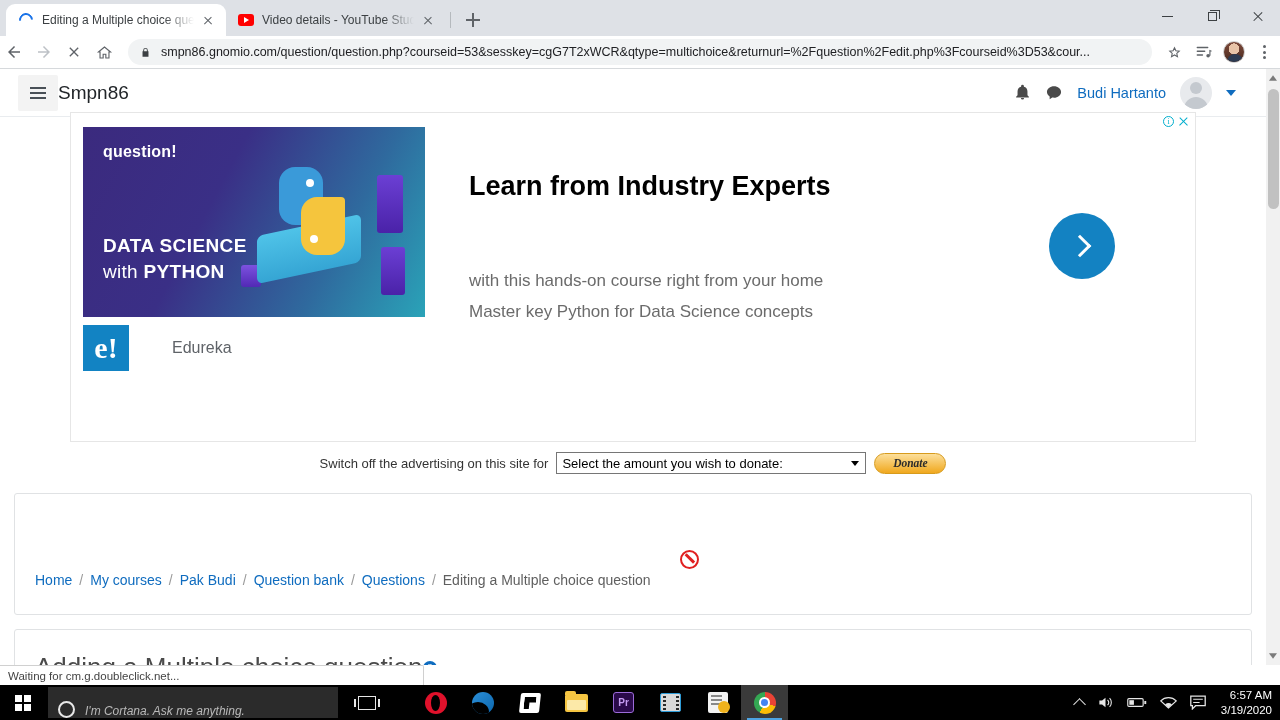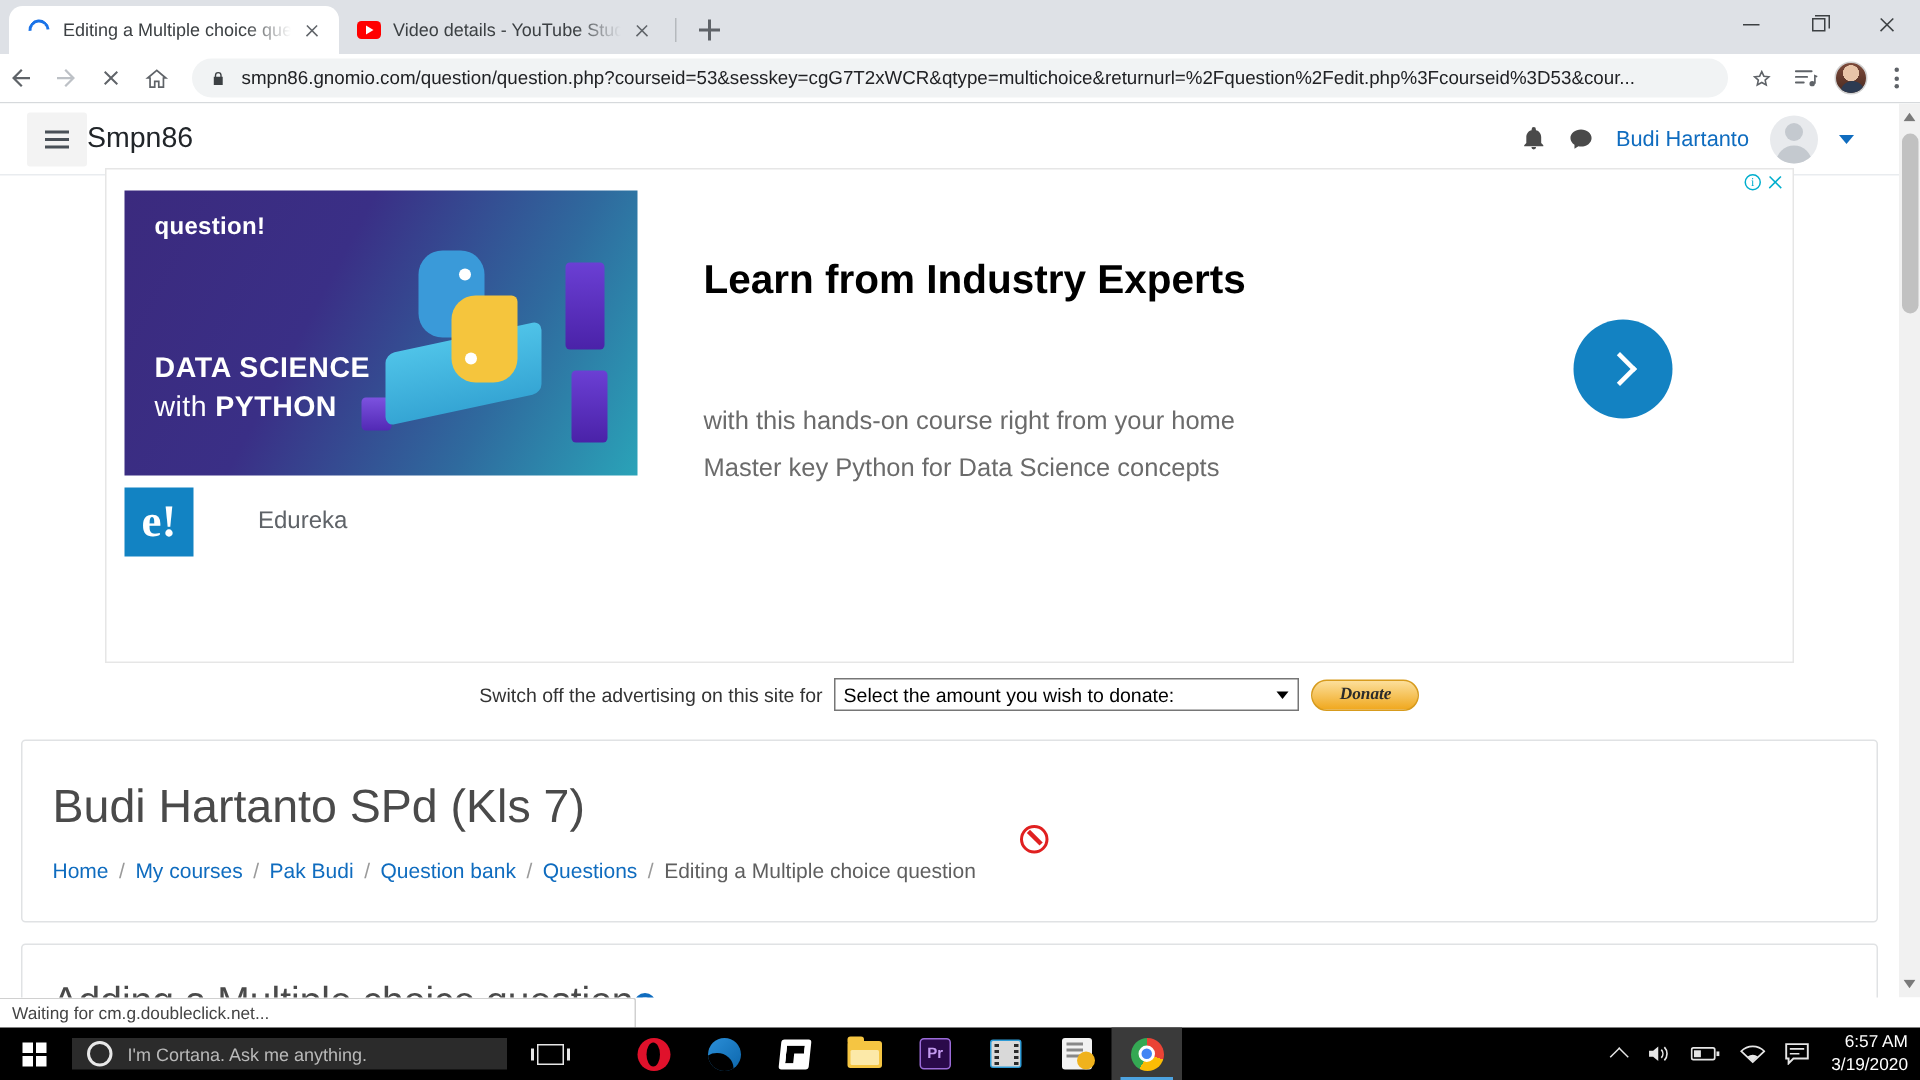--- a/index.html
+++ b/index.html
@@ -211,22 +211,22 @@
     border-top-right-radius: 2px;
     font-size: 11.5px; color: #444; display: flex; align-items: center; padding-left: 8px;
   }
 
   
   .taskbar { position: absolute; left: 0; top: 685px; width: 1280px; height: 35px; background: #000000; display: flex; align-items: center; }
   .start-btn { width: 46px; height: 35px; display: flex; align-items: center; justify-content: center; }
   .win-logo { width: 16px; height: 16px; display: grid; grid-template-columns: 7px 7px; grid-template-rows: 7px 7px; gap: 2px; }
   .win-logo i { background: #fff; display: block; }
   .cortana {
-    width: 290px; height: 21px; background: #2b2b2b; display: flex; align-items: center;
-    padding-left: 10px; gap: 10px; margin-left: 2px;
+    width: 290px; height: 31px; background: #2b2b2b; display: flex; align-items: flex-end;
+    padding-left: 10px; gap: 10px; margin-left: 2px; font-style: italic;
   }
   .cortana-ring { width: 17px; height: 17px; border-radius: 50%; border: 2.2px solid #e8e8e8; flex: none; }
   .cortana-text { font-size: 12px; color: #b9b9b9; }
   .taskview { width: 46px; height: 35px; display: flex; align-items: center; justify-content: center; margin-left: 6px; }
   .tv-icon { width: 18px; height: 14px; border: 1.6px solid #e6e6e6; position: relative; }
   .tv-icon::before, .tv-icon::after { content: ""; position: absolute; top: 2px; width: 1.6px; height: 8px; background: #e6e6e6; }
   .tv-icon::before { left: -5px; }
   .tv-icon::after { right: -5px; }
   .tb-apps { display: flex; align-items: center; margin-left: 22px; gap: 0; }
   .tb-app { width: 47px; height: 35px; display: flex; align-items: center; justify-content: center; position: relative; }
@@ -431,21 +431,20 @@
     <div class="donate-bar">
       <span class="donate-label">Switch off the advertising on this site for</span>
       <span class="donate-select">
         <span>Select the amount you wish to donate:</span>
         <span class="arr"></span>
       </span>
       <span class="donate-btn">Donate</span>
     </div>
 
     <div class="card card-header">
-      <div class="page-title">Budi Hartanto SPd (Kls 7)</div>
       <div class="breadcrumb">
         <a>Home</a>
         <span class="sep">/</span>
         <a>My courses</a>
         <span class="sep">/</span>
         <a>Pak Budi</a>
         <span class="sep">/</span>
         <a>Question bank</a>
         <span class="sep">/</span>
         <a>Questions</a>

